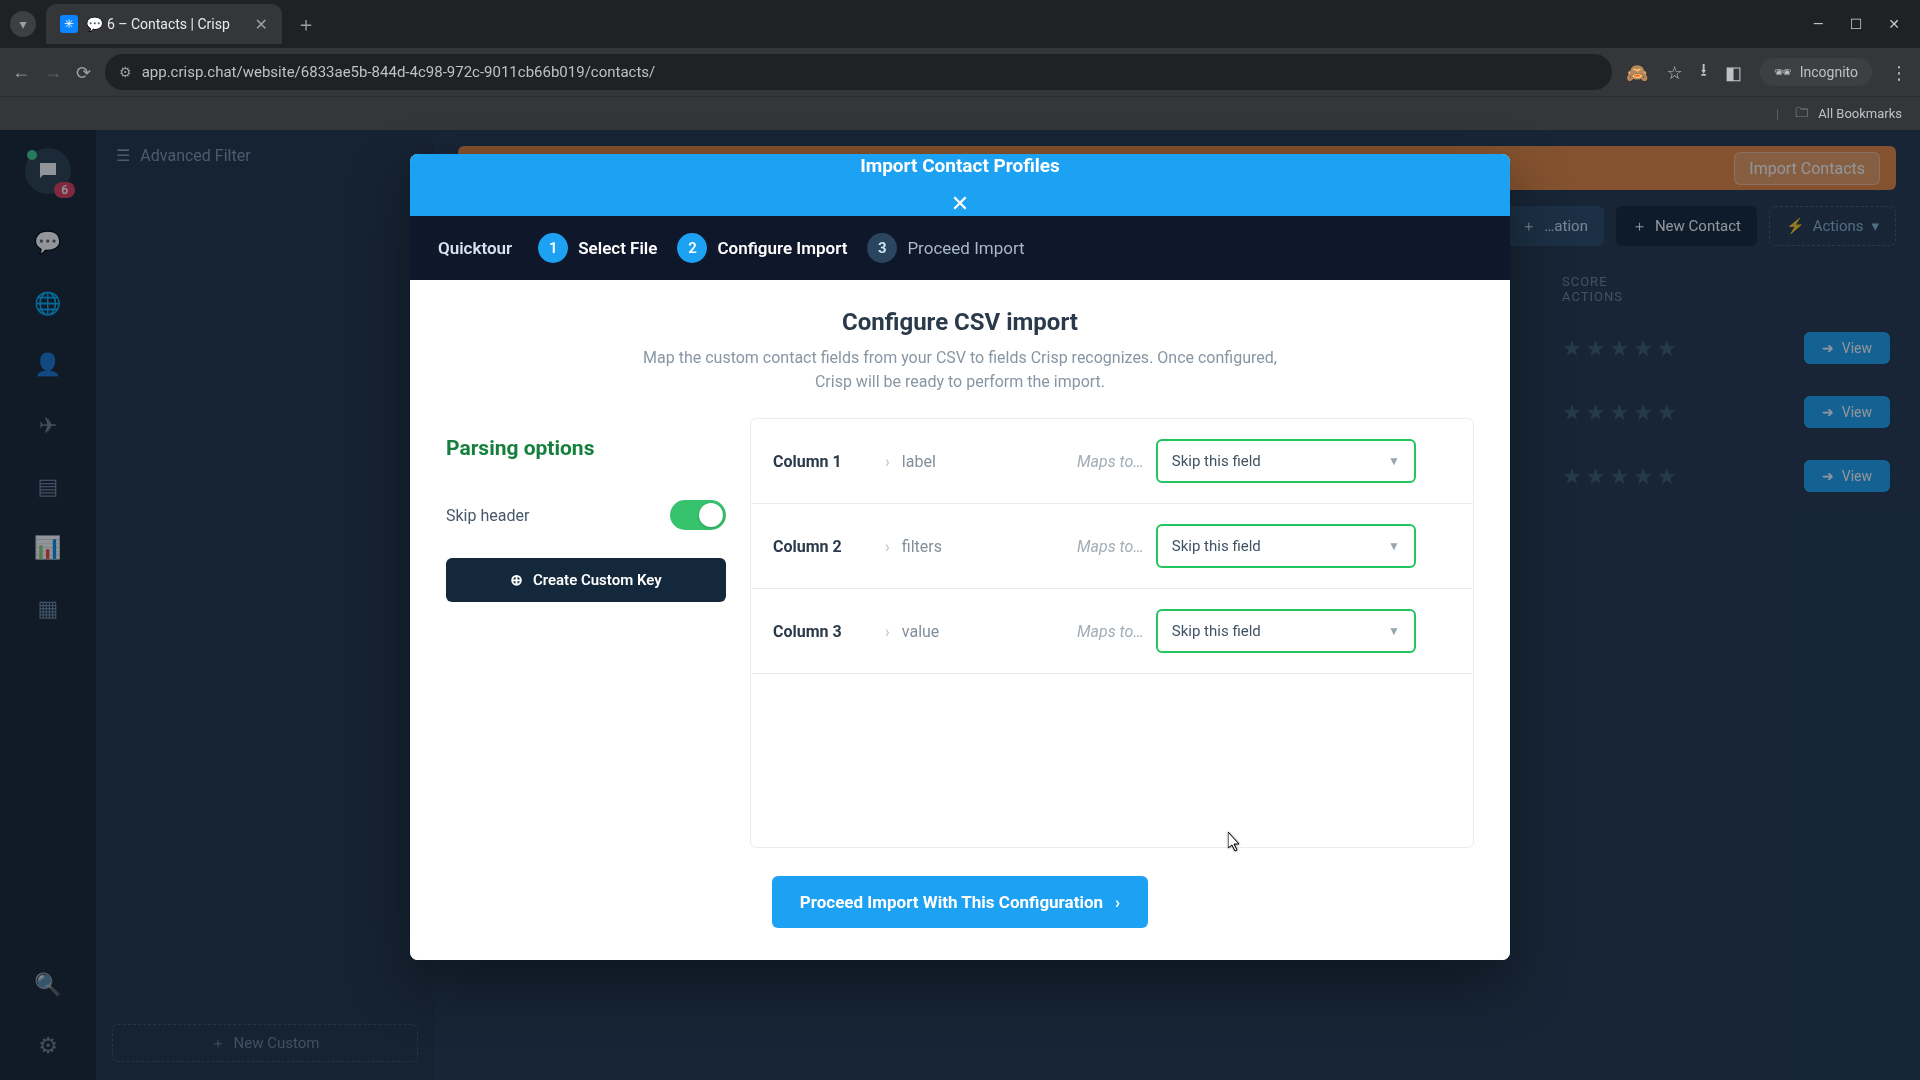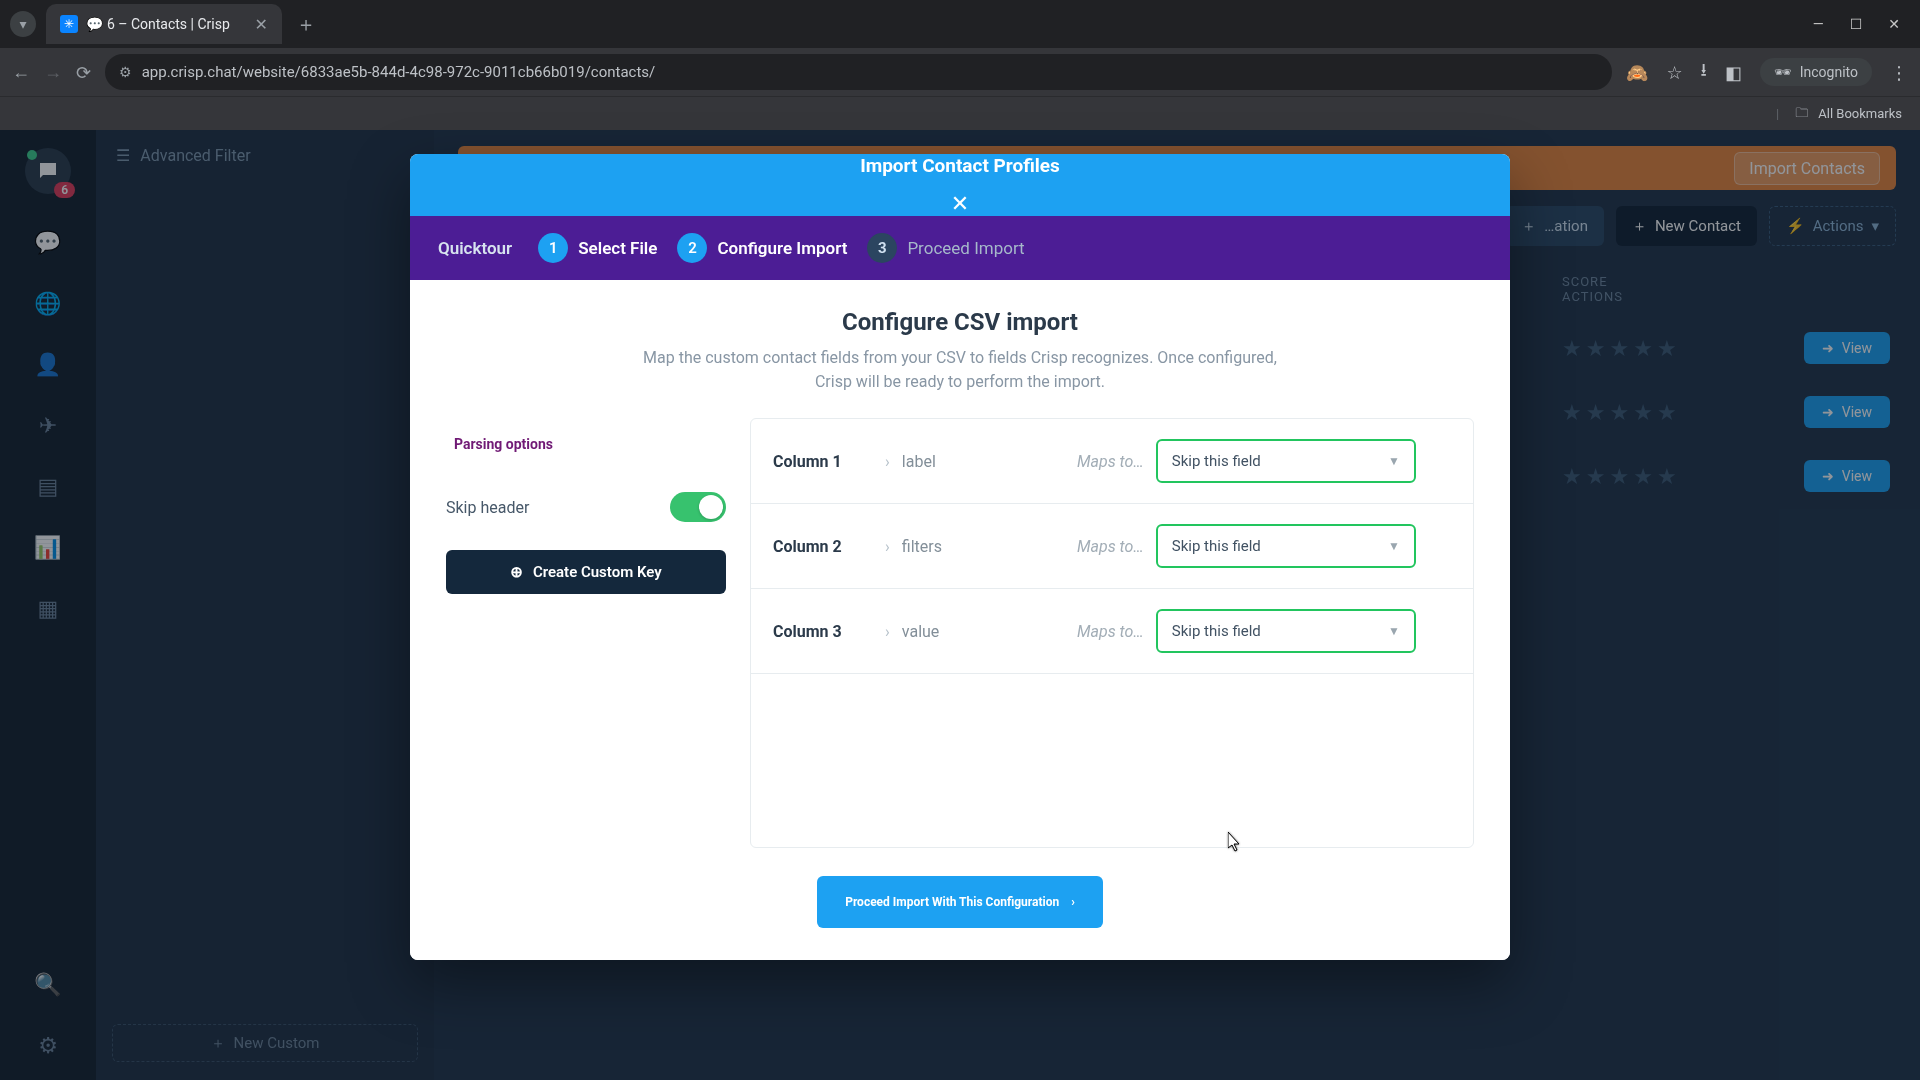--- a/index.html
+++ b/index.html
@@ -52,50 +52,50 @@
 .thead { display:flex; justify-content:space-between; color:#6e869e; font-size:13px; letter-spacing:1px; padding:4px 6px 12px;flex-direction:column;}
 .trow { display:flex; align-items:center; justify-content:space-between; padding:16px 6px;}
 .stars { color:#3d5a76; letter-spacing:4px; font-size:22px;}
 .viewbtn { background:#1da1f2; color:#fff; padding:8px 18px; border-radius:6px; font-size:14px; display:flex; align-items:center; gap:8px;}
 
 
 .overlay { position:absolute; inset:0; background:rgba(10,20,32,.45); display:flex; align-items:flex-start; justify-content:center;}
 .modal { width:1100px; margin-top:24px; background:#fff; border-radius:8px; overflow:hidden; box-shadow:0 24px 60px rgba(0,0,0,.4);}
 .mhead { background:#1da1f2; color:#fff; height:62px; display:flex; align-items:center; padding:0 28px; font-size:19px; font-weight:700; justify-content:space-between;flex-direction:column;}
 .mhead .x { font-size:22px; font-weight:400; cursor:pointer;}
-.steps { background:#4c1d95; color:#a6b8ca; height:64px; display:flex; align-items:center; padding:2px 28px; gap:20px; font-size:17px;}
+.steps { background:#0f172a; color:#a6b8ca; height:64px; display:flex; align-items:center; padding:2px 28px; gap:20px; font-size:17px;}
 .step { display:flex; align-items:center; gap:10px;}
 .step .num { width:30px; height:30px; border-radius:50%; background:#2b4560; color:#cfe0f0; display:flex; align-items:center; justify-content:center; font-weight:700; font-size:15px;}
 .step.active .num { background:#1da1f2; color:#fff;}
 .step.active span { color:#fff; font-weight:600;}
 .quick { color:#d7e3ef; font-weight:600; margin-right:6px;}
 
 .mbody { background:#fff; color:#475869; padding:28px 36px 32px;}
 .mtitle { text-align:center; color:#2b3a4a; font-size:24px; font-weight:700; margin-bottom:10px;}
 .msub { text-align:center; color:#8896a4; font-size:16px; line-height:1.5; max-width:640px; margin:0 auto 24px;}
 .cols { display:flex; gap:24px;}
 .leftcol { width:280px;}
-.secthdr { color:#701a75; font-size:14px; font-weight:700; margin:18px 8px 24px;}
+.secthdr { color:#15803d; font-size:21px; font-weight:700; margin:18px 0 24px;}
 .optrow { display:flex; align-items:center; justify-content:space-between; padding:16px 0; border-bottom:1px solid #e7ecef;}
 .optrow:last-of-type { border-bottom:none;}
 .sepinput { width:60px; height:36px; border:1px solid #d5dde3; border-radius:6px; text-align:center; font-size:18px; color:#415263;}
 .toggle { width:56px; height:30px; border-radius:15px; background:#37c26e; position:relative;}
 .toggle .knob { position:absolute; width:24px; height:24px; border-radius:50%; background:#fff; top:3px; right:3px; box-shadow:0 1px 3px rgba(0,0,0,.2);}
 .cck { width:100%; height:44px; background:#14283c; color:#fff; border:none; border-radius:6px; font-size:15px; font-weight:600; display:flex; align-items:center; justify-content:center; gap:10px; margin-top:12px;}
 
 .rightcol { flex:1; border:1px solid #e7ecef; border-radius:6px; height:430px; overflow:hidden;}
 .maprow { display:flex; align-items:center; padding:20px 22px; border-bottom:1px solid #e7ecef; gap:12px;}
 .maprow .colname { width:100px; color:#2b3a4a; font-weight:700;}
 .maprow .chev { color:#b7c2cb;}
 .maprow .sample { color:#838f99; flex:0 0 140px;}
 .maprow .mapsto { color:#a2adb6; font-style:italic; flex:0 0 90px; text-align:right;}
 .maprow .sel { flex:1; max-width:260px; height:44px; border:2px solid #22c55e; border-radius:6px; display:flex; align-items:center; justify-content:space-between; padding:0 14px; color:#415263; font-size:15px;}
 .maprow .sel .dd { font-size:12px; color:#9aa6af;}
 
-.proceed { display:block; margin:28px auto 0; height:52px; padding:0 28px; background:#1da1f2; color:#fff; border:none; border-radius:6px; font-size:12px; font-weight:700; display:flex; align-items:center; gap:12px;}
+.proceed { display:block; margin:28px auto 0; height:52px; padding:0 28px; background:#1da1f2; color:#fff; border:none; border-radius:6px; font-size:17px; font-weight:700; display:flex; align-items:center; gap:12px;}
 
 .cursor { position:absolute; width:14px; height:20px; pointer-events:none;}
 .cursor svg { width:14px; height:20px; filter:drop-shadow(0 0 1px rgba(0,0,0,.6));}
 </style>
 </head>
 <body>
 
 <div class="titlebar">
   <div class="tabs">
     <div class="dropbtn">▾</div>

